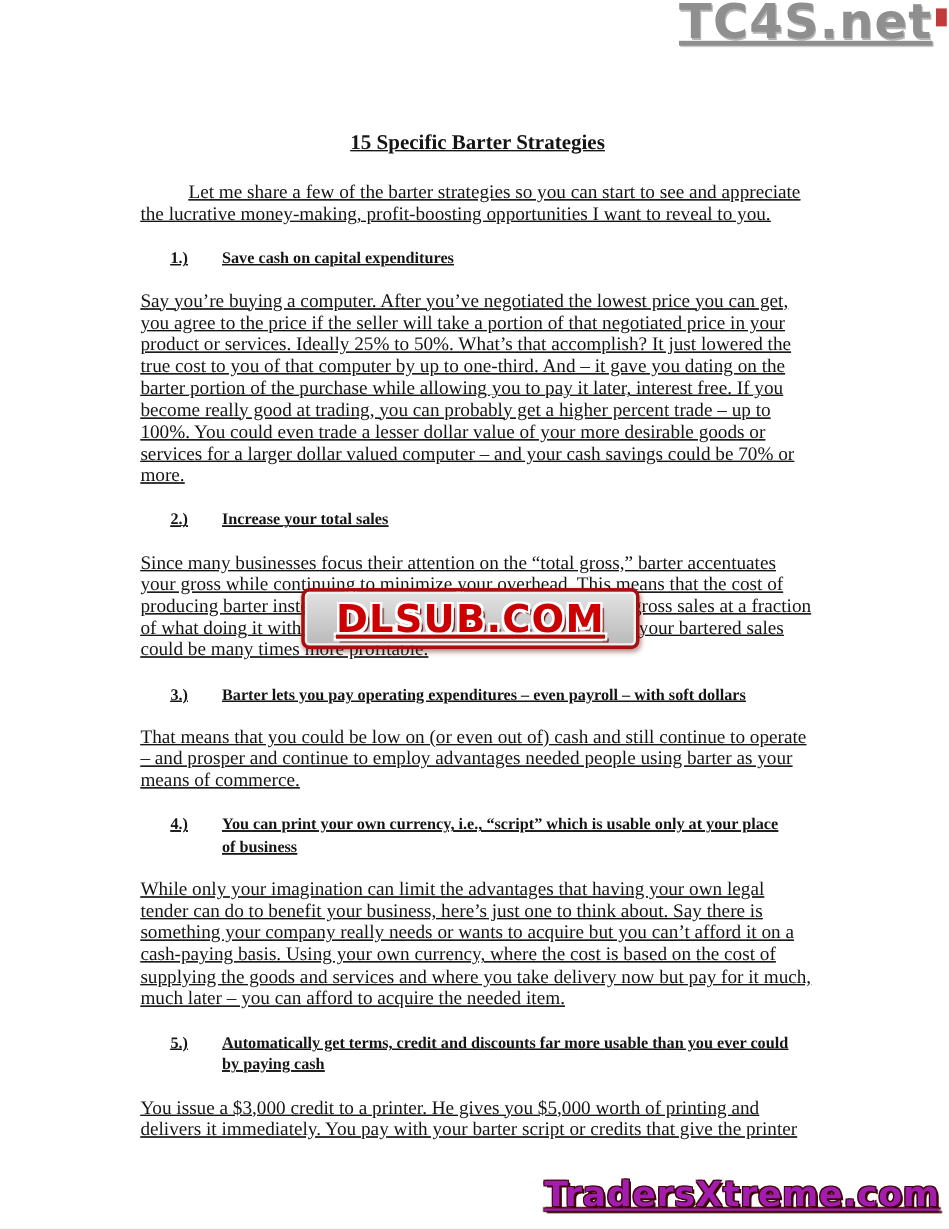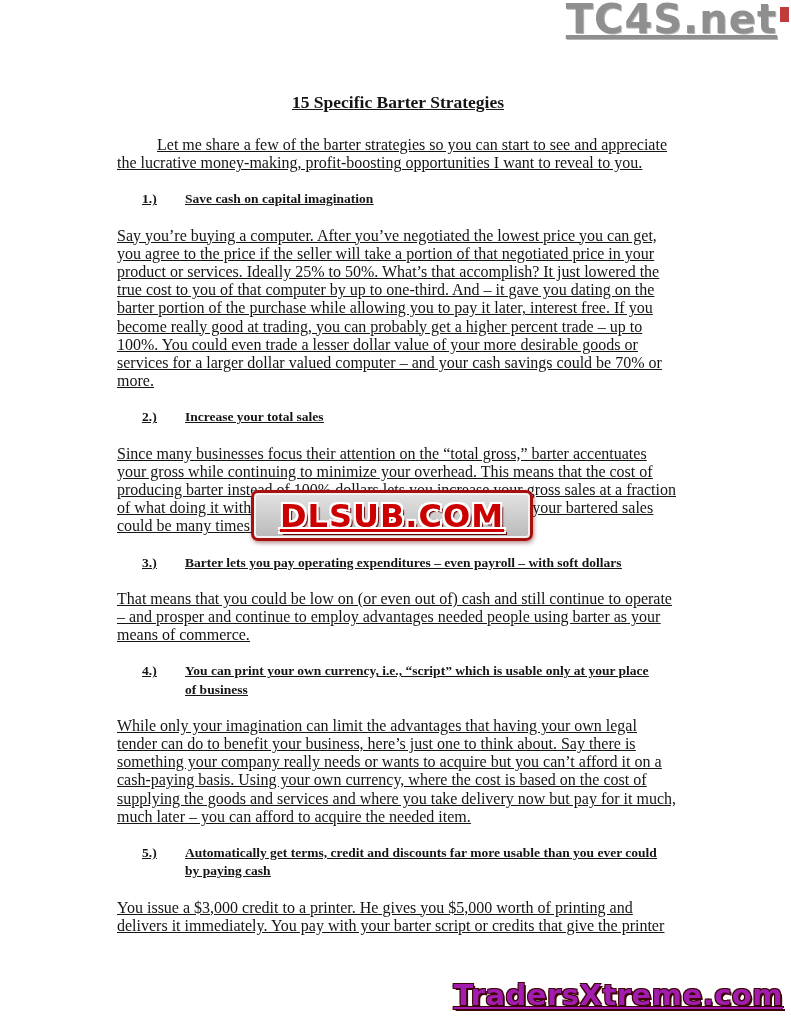--- a/index.html
+++ b/index.html
@@ -50,21 +50,21 @@
     font-family: "DejaVu Sans", sans-serif;
     font-weight: bold; font-size: 29px; letter-spacing: .5px;
     color: #a21caf;
     text-shadow:
       -1px -1px 0 #3d0505, 1px -1px 0 #3d0505,
       -1px 1px 0 #3d0505, 2px 2px 0 #3d0505;
   }
 
   
   .content {
-    position: absolute; left: 117px; top: 92px; width: 562px;
+    position: absolute; left: 117px; top: 108px; width: 562px;
   }
   .doc-title {
     font-size: 17.5px; font-weight: bold;
     text-align: center;
     margin-bottom: 23px;
   }
   p.body {
     font-size: 16px; line-height: 18.2px;
     margin-bottom: 18px;
   }
@@ -86,21 +86,21 @@
   <div class="wm-top-accent"></div>
 
   <div class="content">
 
     <h1 class="doc-title">15 Specific Barter Strategies</h1>
 
     <p class="body intro">Let me share a few of the barter strategies so you can start to see and appreciate the lucrative money-making, profit-boosting opportunities I want to reveal to you.</p>
 
     <div class="sec">
       <span class="num">1.)</span>
-      <span class="htext">Save cash on capital imagination</span>
+      <span class="htext">Save cash on capital expenditures</span>
     </div>
     <p class="body">Say you’re buying a computer.  After you’ve negotiated the lowest price you can get, you agree to the price if the seller will take a portion of that negotiated price in your product or services.  Ideally 25% to 50%.  What’s that accomplish?  It just lowered the true cost to you of that computer by up to one-third.  And – it gave you dating on the barter portion of the purchase while allowing you to pay it later, interest free.  If you become really good at trading, you can probably get a higher percent trade – up to 100%.  You could even trade a lesser dollar value of your more desirable goods or services for a larger dollar valued computer – and your cash savings could be 70% or more.</p>
 
     <div class="sec">
       <span class="num">2.)</span>
       <span class="htext">Increase your total sales</span>
     </div>
     <p class="body">Since many businesses focus their attention on the “total gross,” barter accentuates your gross while continuing to minimize your overhead.  This means that the cost of producing barter instead of 100% dollars lets you increase your gross sales at a fraction of what doing it with cash expenditures would be; consequently, your bartered sales could be many times more profitable.</p>
 
     <div class="sec">

